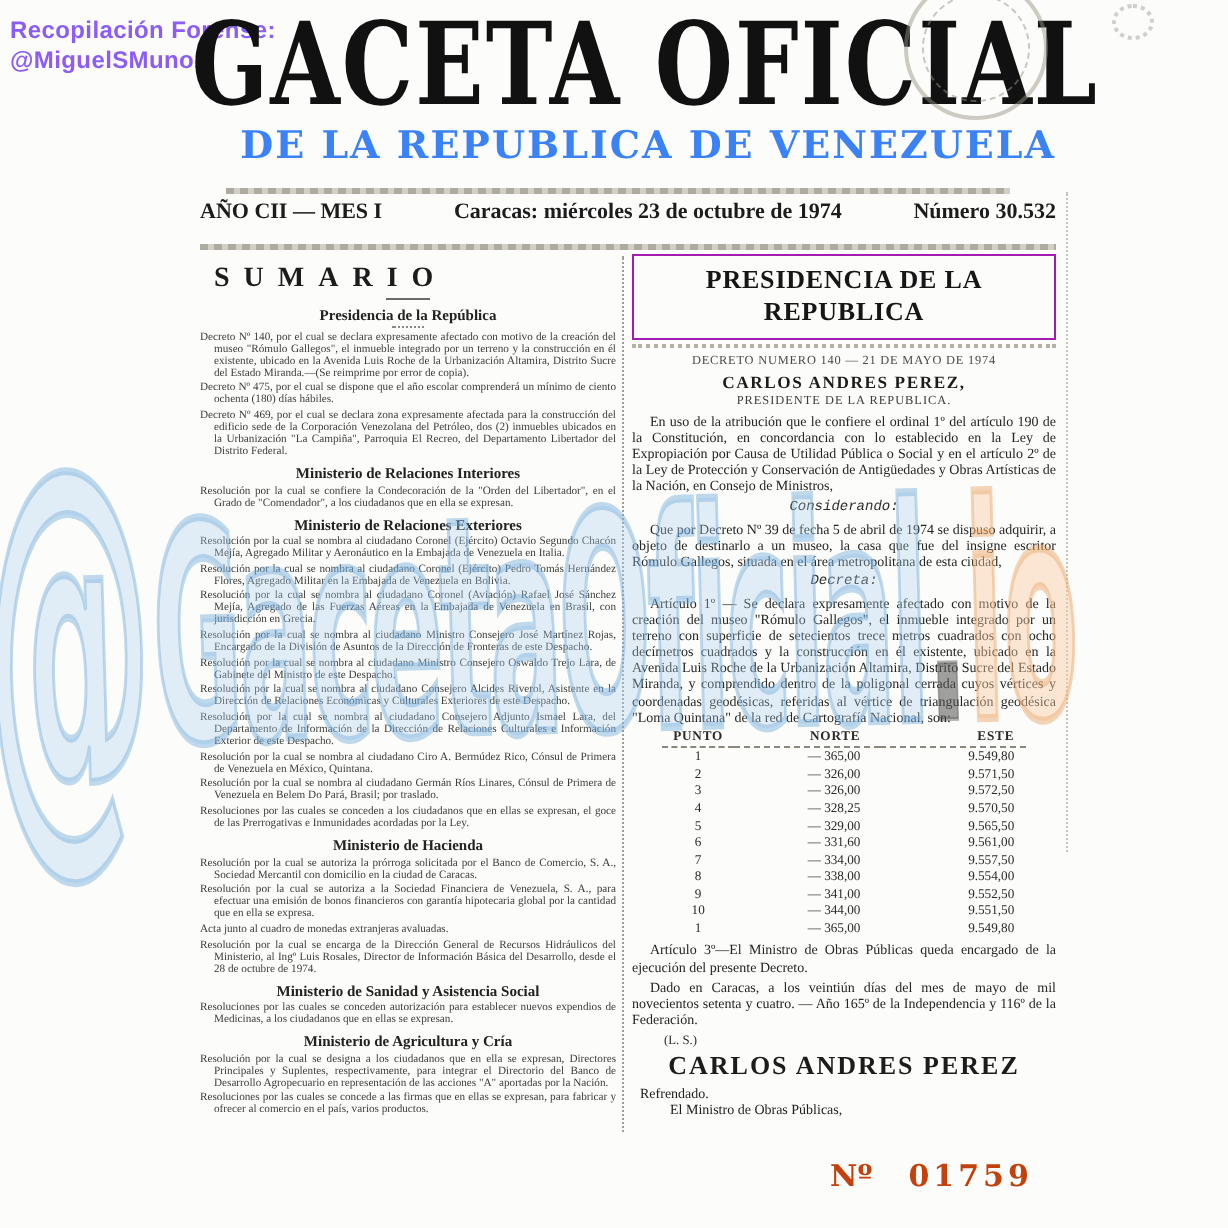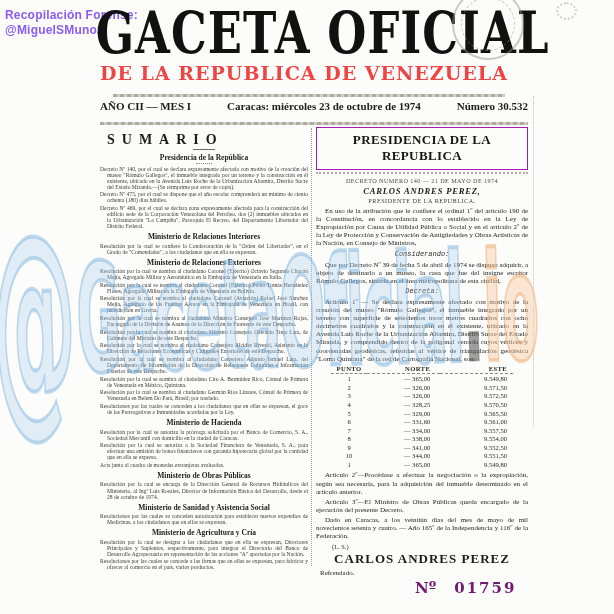--- a/index.html
+++ b/index.html
@@ -9,23 +9,23 @@
 
   
   .annotation{position:absolute;left:5px;top:8px;font-family:"Liberation Sans",sans-serif;
               font-weight:bold;font-size:12px;line-height:1.28;color:#8b5cf6;letter-spacing:.2px;}
 
   
   .masthead-title{position:absolute;left:100px;top:0px;width:428px;text-align:center;
                   font-family:"DejaVu Serif",serif;font-weight:bold;font-size:44px;
                   letter-spacing:1px;transform:scale(1.02,1.3);transform-origin:center top;
                   color:#111;white-space:nowrap;}
-  .masthead-sub{position:absolute;left:100px;top:62px;width:428px;text-align:left;
+  .masthead-sub{position:absolute;left:100px;top:62px;width:428px;text-align:right;
                 font-family:"DejaVu Serif",serif;font-weight:bold;font-size:19px;
-                letter-spacing:1px;color:#ef4444;}
+                letter-spacing:1px;color:#3b82f6;}
 
   .seal{position:absolute;left:452px;top:-12px;width:68px;height:68px;border-radius:50%;
         border:2px solid rgba(150,145,132,.55);opacity:.85;}
   .seal::before{content:"";position:absolute;left:7px;top:7px;right:7px;bottom:7px;
         border-radius:50%;border:1px dashed rgba(150,145,132,.6);}
   .corner-mark{position:absolute;left:556px;top:2px;width:17px;height:14px;border-radius:50%;
         border:2px dotted rgba(140,136,124,.55);opacity:.7;}
 
   
   .rule{position:absolute;height:3px;background:repeating-linear-gradient(90deg,#9a968c 0 4px,#c7c3b8 4px 7px);opacity:.8;}
@@ -49,41 +49,41 @@
   .sec-heading.dashed::after{content:"";display:block;width:16px;margin:1px auto 0;
                  border-top:1px dotted #888;}
   .item{font-size:5.6px;line-height:1.08;text-align:justify;color:#3c3c3a;margin:0 0 1.6px;
         padding-left:7px;text-indent:-7px;}
 
   
   .box-heading{border:1px solid #a21caf;text-align:center;font-weight:bold;font-size:13px;
                letter-spacing:.4px;padding:4px 2px 5px;color:#161616;}
   .sub-rule{border-top:2px dotted #b5b0a6;margin:2px 0 3px;}
   .decree-line{text-align:center;font-size:6.2px;letter-spacing:.4px;color:#4a4a46;margin:2px 0 2px;}
-  .president{text-align:center;font-weight:bold;font-size:8.6px;letter-spacing:.8px;margin:0 0 1px;font-style:italic;}
+  .president{text-align:center;font-weight:bold;font-size:8.6px;letter-spacing:.8px;margin:0 0 1px;}
   .president-title{text-align:center;font-size:6.2px;letter-spacing:.5px;color:#3c3c3a;margin:0 0 3px;}
   .para{font-size:7px;line-height:1.16;text-align:justify;text-indent:9px;color:#242422;margin:0 0 2px;}
   .label-center{text-align:center;font-style:italic;font-size:7px;margin:2.5px 0;color:#2c2c2a;font-family:Liberation Mono, monospace;}
 
   .coord-table{width:86%;margin:2px auto 2px;font-size:6.6px;color:#2a2a28;}
   .t-head{display:flex;margin-bottom:1.5px;font-weight:bold;letter-spacing:.4px;}
   .t-head span{border-bottom:1px dashed #8b877d;padding-bottom:1px;}
   .t-row{display:flex;line-height:1.3;}
   .c-punto{width:20%;text-align:center;}
   .c-norte{width:40%;text-align:right;padding-right:10px;box-sizing:border-box;}
   .c-este{width:40%;text-align:right;padding-right:6px;box-sizing:border-box;}
 
   .ls{font-size:6.4px;margin:3px 0 1px 16px;color:#2c2c2a;}
   .sig-name{text-align:center;font-weight:bold;font-size:13px;letter-spacing:1px;margin:1px 0 2px;}
   .refrendado{font-size:7px;margin-left:4px;}
   .minister-line{font-size:7px;margin-left:19px;}
 
   
   .footer-number{position:absolute;left:415px;top:579px;font-family:"DejaVu Serif",serif;
-                 font-weight:bold;font-size:15px;color:#701a75;text-align:center;}
+                 font-weight:bold;font-size:15px;color:#c2410c;text-align:center;}
   .footer-number .fv{margin-left:18px;letter-spacing:2px;}
 
   
   .watermark{position:absolute;left:-8px;top:228px;white-space:nowrap;pointer-events:none;
              transform:rotate(-1.6deg) scaleX(.36);transform-origin:left center;
              font-family:"DejaVu Sans",sans-serif;font-weight:bold;display:flex;align-items:center;
              opacity:.8;z-index:5;line-height:.8;}
   .wm-at{font-size:235px;color:rgba(171,209,238,.42);-webkit-text-stroke:4px rgba(112,170,219,.55);}
   .wm-name{font-size:150px;letter-spacing:-4px;color:rgba(171,209,238,.42);
            -webkit-text-stroke:4px rgba(112,170,219,.55);}
@@ -162,21 +162,20 @@
       <div class="sec-heading">Ministerio de Hacienda</div>
       <div>
 
       <p class="item">Resolución por la cual se autoriza la prórroga solicitada por el Banco de Comercio, S. A., Sociedad Mercantil con domicilio en la ciudad de Caracas.</p>
           <p class="item">Resolución por la cual se autoriza a la Sociedad Financiera de Venezuela, S. A., para efectuar una emisión de bonos financieros con garantía hipotecaria global por la cantidad que en ella se expresa.</p>
           <p class="item">Acta junto al cuadro de monedas extranjeras avaluadas.</p>
         </div>
     </div>
 
     <div class="section">
-      <div class="sec-heading">Ministerio de Obras Públicas</div>
       <div>
 
       <p class="item">Resolución por la cual se encarga de la Dirección General de Recursos Hidráulicos del Ministerio, al Ingº Luis Rosales, Director de Información Básica del Desarrollo, desde el 28 de octubre de 1974.</p>
         </div>
     </div>
 
     <div class="section">
       <div class="sec-heading">Ministerio de Sanidad y Asistencia Social</div>
       <div>
 
@@ -278,21 +277,20 @@
           </div>
 
           <div class="t-row">
             <span class="c-punto">1</span>
             <span class="c-norte">— 365,00</span>
             <span class="c-este">9.549,80</span>
           </div>
         </div>
     </div>
 
-    <p class="para">Artículo 2º—Procédase a efectuar la negociación o la expropiación, según sea necesaria, para la adquisición del inmueble determinado en el artículo anterior.</p>
     <p class="para">Artículo 3º—El Ministro de Obras Públicas queda encargado de la ejecución del presente Decreto.</p>
     <p class="para">Dado en Caracas, a los veintiún días del mes de mayo de mil novecientos setenta y cuatro. — Año 165º de la Independencia y 116º de la Federación.</p>
 
     <div class="ls">(L. S.)</div>
     <div class="sig-name">CARLOS ANDRES PEREZ</div>
     <div class="refrendado">Refrendado.</div>
     <div class="minister-line">El Ministro de Obras Públicas,</div>
 
   </div>
 

